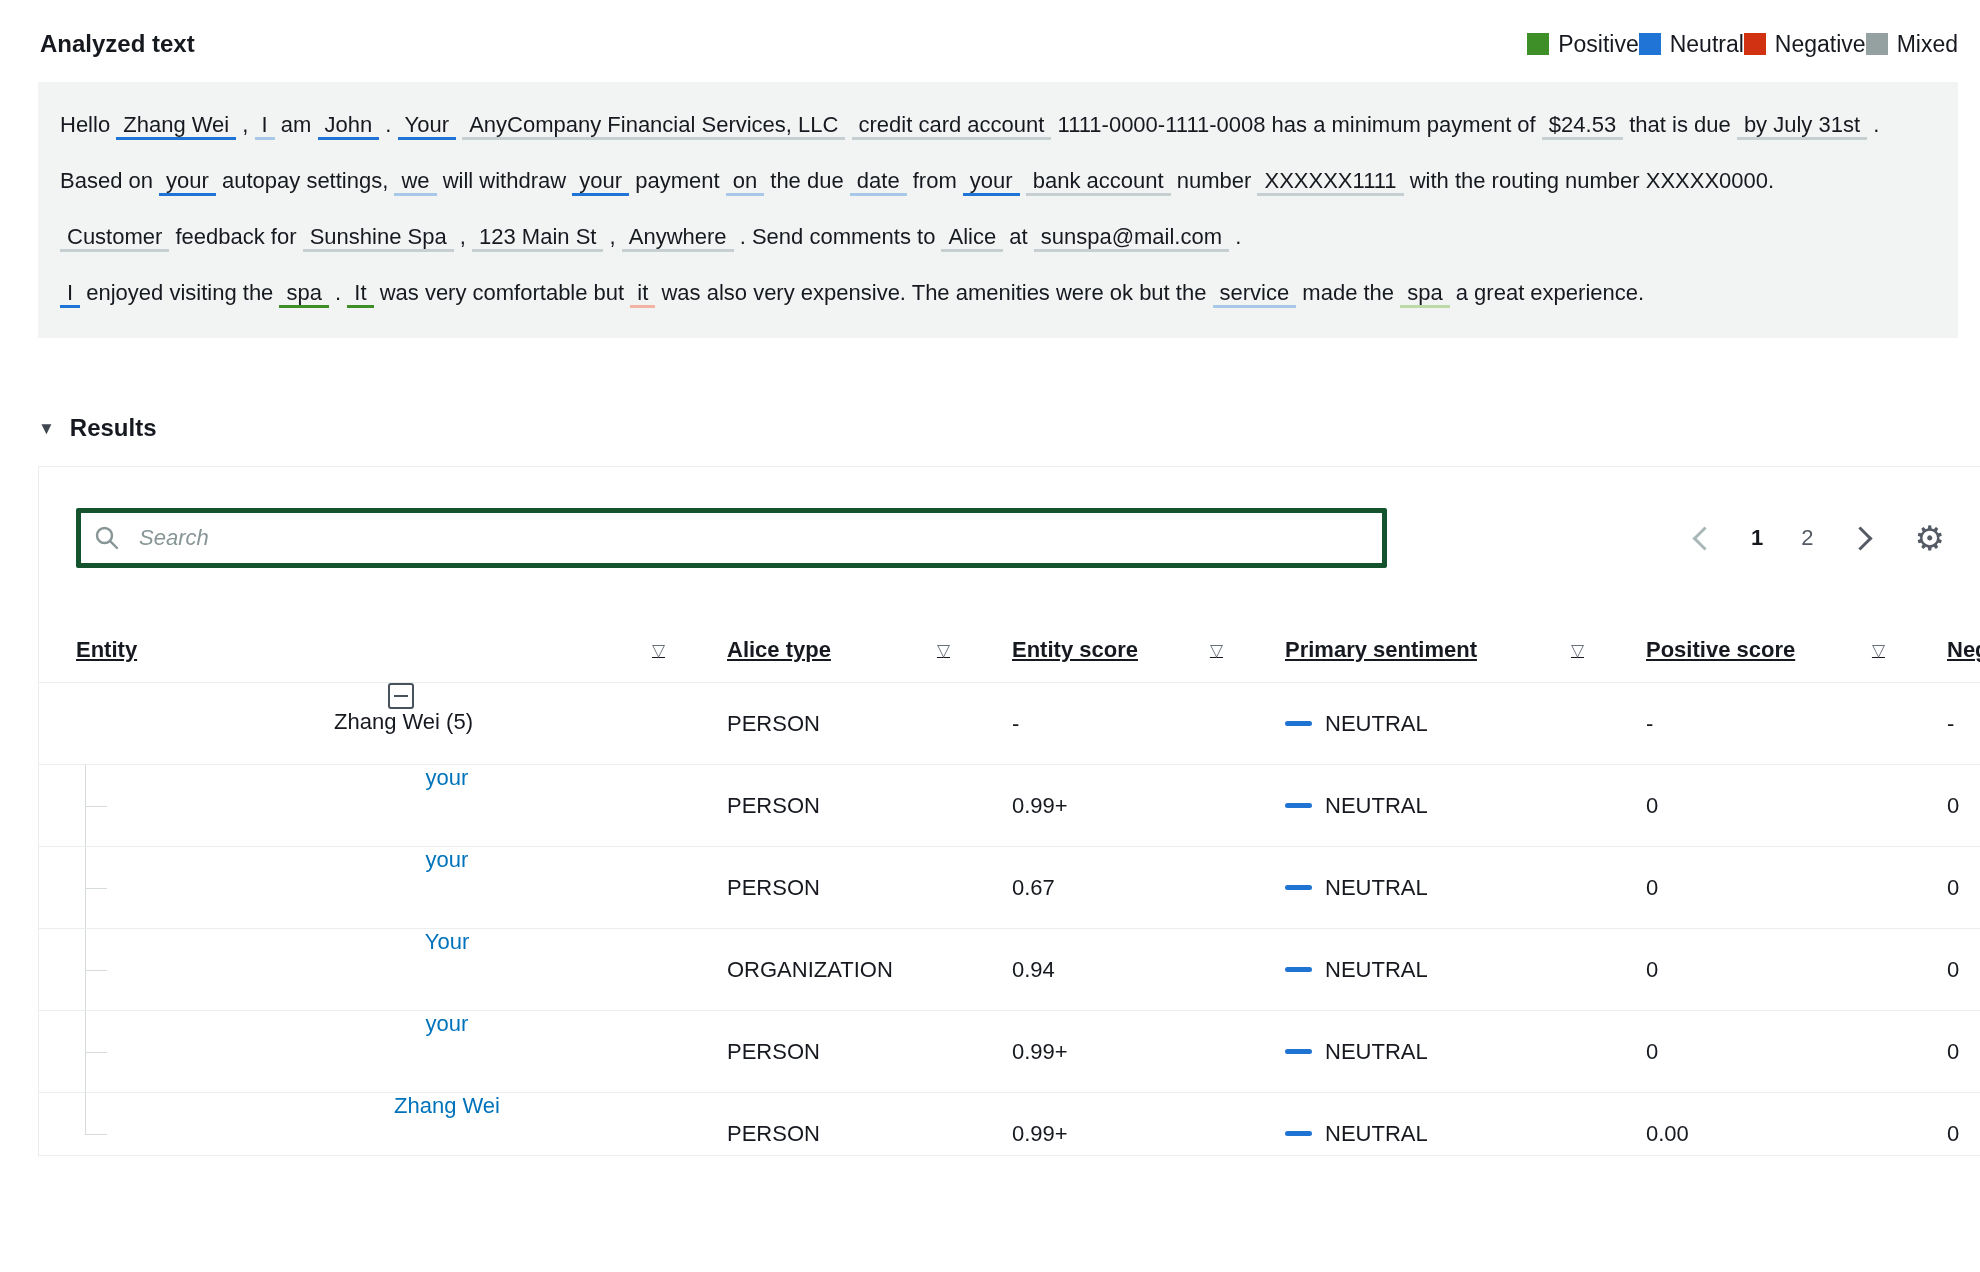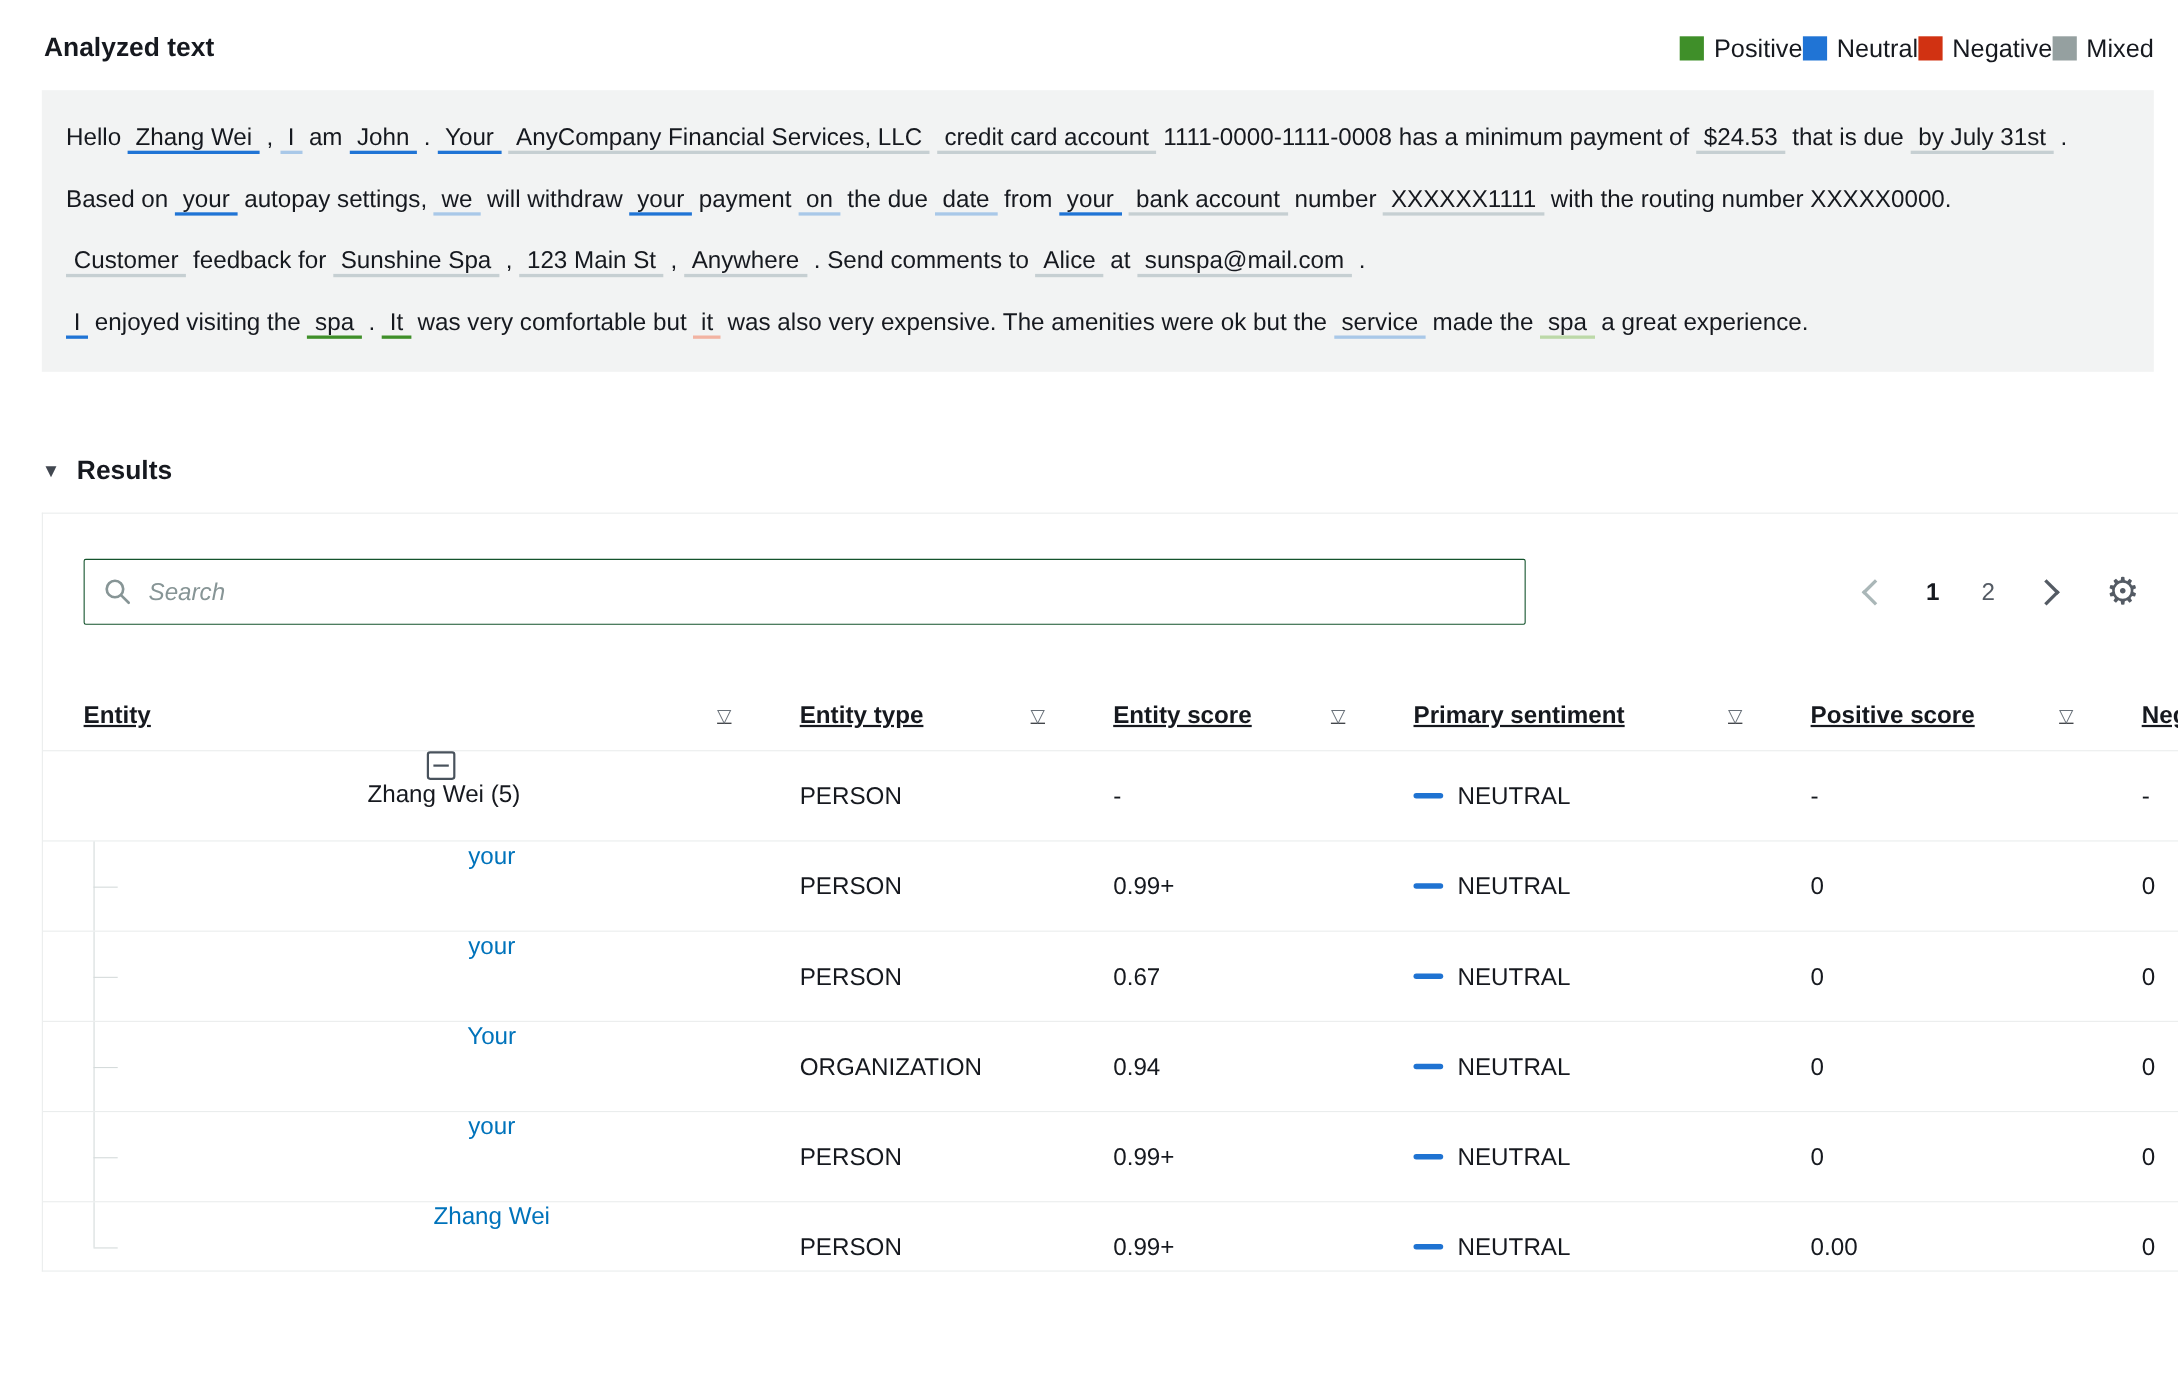--- a/index.html
+++ b/index.html
@@ -38,21 +38,21 @@
   
   .card{
     position:relative;margin:24px 0 0 38px;width:1942px;height:688px;
     border:1px solid #eaeded;border-right:none;overflow:hidden;background:#fff;
   }
 
   
   .toolbar{display:flex;align-items:center;padding:41px 36px 50px 37px;}
   .search-box{position:relative;width:1311px;flex:none;}
   .search-box input{
-    width:100%;height:60px;border:1px solid #14532d;border-radius:2px;
+    width:100%;height:60px;border:5px solid #14532d;border-radius:2px;
     padding:0 16px 0 58px;font-size:22px;box-sizing:border-box;
     font-family:"Liberation Sans",sans-serif;color:#16191f;outline:none;background:#fff;
   }
   .search-box input::placeholder{color:#879596;font-style:italic;}
   .search-icon{position:absolute;left:18px;top:17px;width:26px;height:26px;}
   .pagination{margin-left:auto;display:flex;align-items:center;gap:38px;}
   .chev{width:14px;height:14px;display:inline-block;}
   .chev.prev{border-left:3px solid #aab7b8;border-bottom:3px solid #aab7b8;transform:rotate(45deg);}
   .chev.next{border-right:3px solid #545b64;border-bottom:3px solid #545b64;transform:rotate(-45deg);}
   .pg-num{font-size:22px;color:#545b64;cursor:pointer;}
@@ -142,21 +142,21 @@
       </div>
       <span class="gear">⚙</span>
     </div>
     <div id="results-table">
         <div class="trow thead">
           <div class="th c0">
             <span class="th-label">Entity</span>
             <span class="sort-icon">▽</span>
           </div>
           <div class="th c1">
-            <span class="th-label">Entity type</span>
+            <span class="th-label">Alice type</span>
             <span class="sort-icon">▽</span>
           </div>
           <div class="th c2">
             <span class="th-label">Entity score</span>
             <span class="sort-icon">▽</span>
           </div>
           <div class="th c3">
             <span class="th-label">Primary sentiment</span>
             <span class="sort-icon">▽</span>
           </div>

